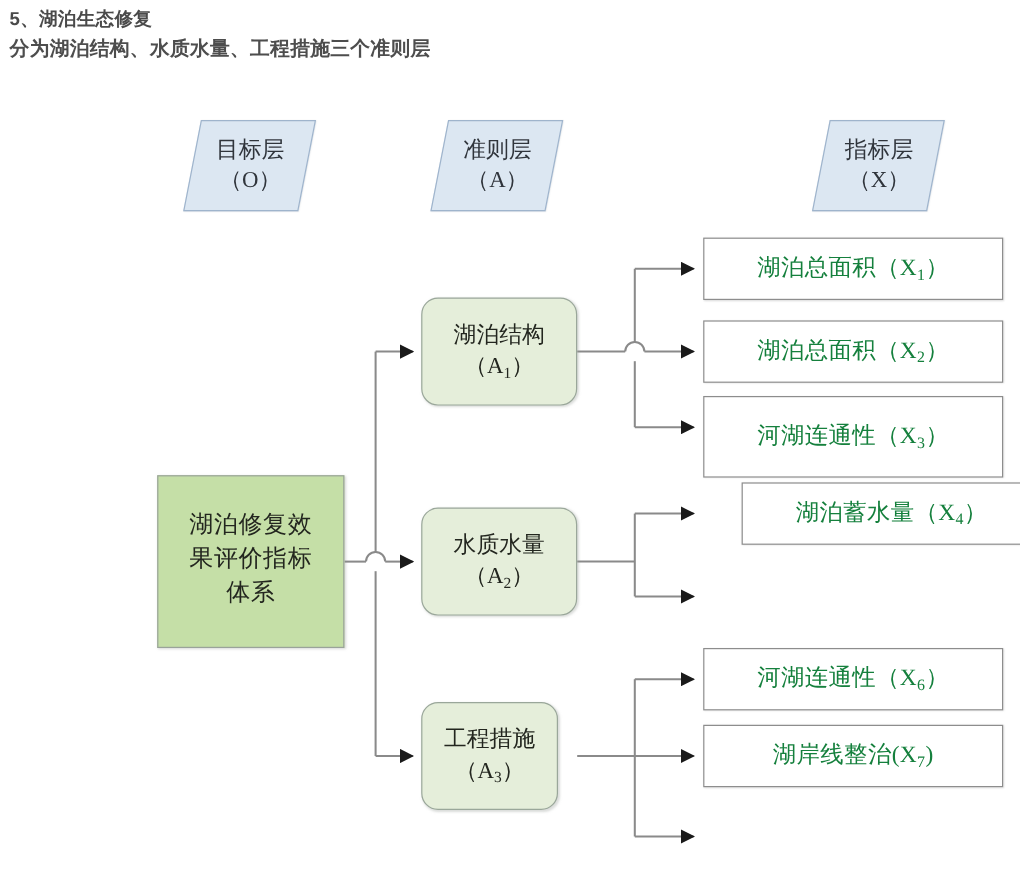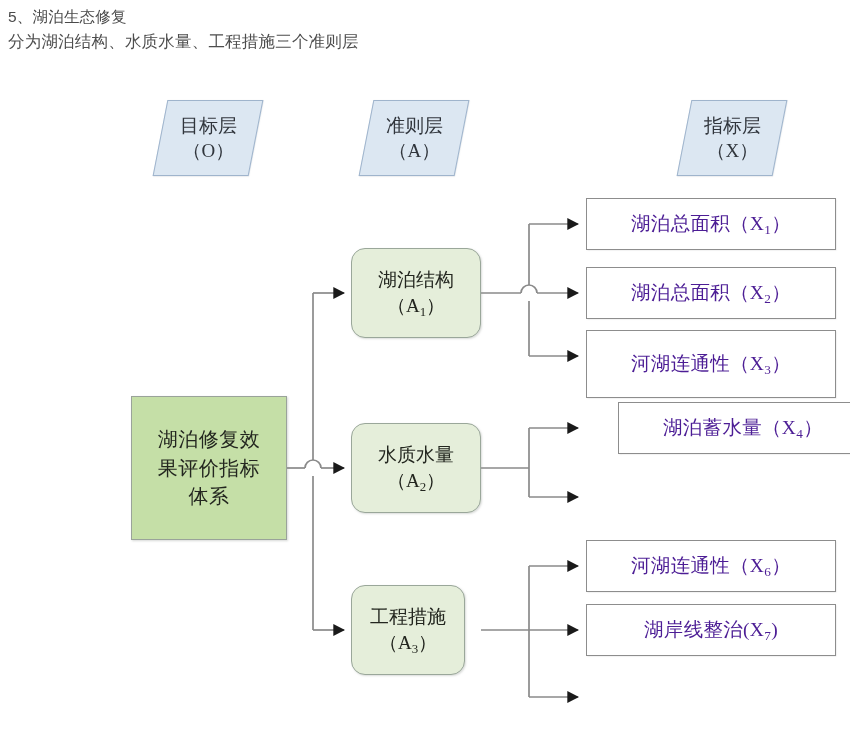--- a/index.html
+++ b/index.html
@@ -19,21 +19,21 @@
 
   
   .heading-block {
     position: absolute;
     left: 8px;
     top: 4px;
     width: 700px;
   }
   .heading-line {
     font-family: "Liberation Sans", "DejaVu Sans", sans-serif;
-    font-weight: normal;
+    font-weight: bold;
     font-size: 15.5px;
     line-height: 25px;
     color: #4a4a4a;
     letter-spacing: 0.2px;
     white-space: nowrap;
   }
   .heading-line.sub {
     font-size: 16.5px;
     color: #4d4d4d;
   }
@@ -84,21 +84,21 @@
     font-weight: 400;
   }
 
   
   .goal-box {
     background: #c5dfa7;
     border: 1px solid #9aa39a;
     box-shadow: 1px 1px 2px rgba(140,145,140,0.35);
   }
   .goal-box .label {
-    font-family: Liberation Serif, serif;
+    font-family: Liberation Mono, monospace;
     font-size: 20px;
     color: #23261f;
     line-height: 1.42;
     letter-spacing: 0.5px;
   }
 
   
   .criteria-box {
     background: #e5eeda;
     border: 1px solid #9aa79a;
@@ -114,21 +114,21 @@
 
   
   .indicator-box {
     background: #ffffff;
     border: 1px solid #8d8d8d;
     box-shadow: 0.5px 0.5px 1.5px rgba(150,150,150,0.35);
   }
   .indicator-box .label {
     font-family: "Liberation Serif", "DejaVu Serif", serif;
     font-size: 19.5px;
-    color: #4c1d95;
+    color: #15803d;
     letter-spacing: 0.3px;
   }
 
   sub {
     font-size: 0.68em;
     vertical-align: baseline;
     position: relative;
     bottom: -0.28em;
   }
 </style>

